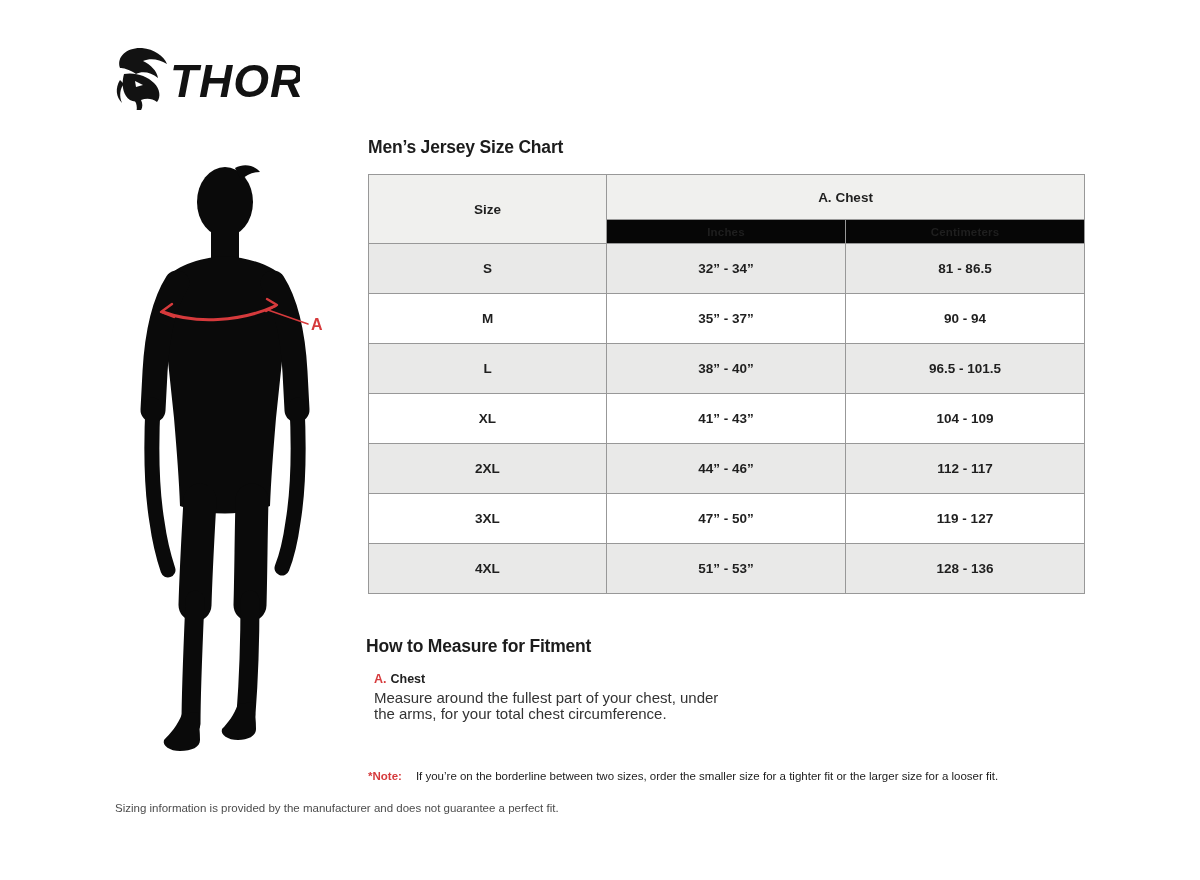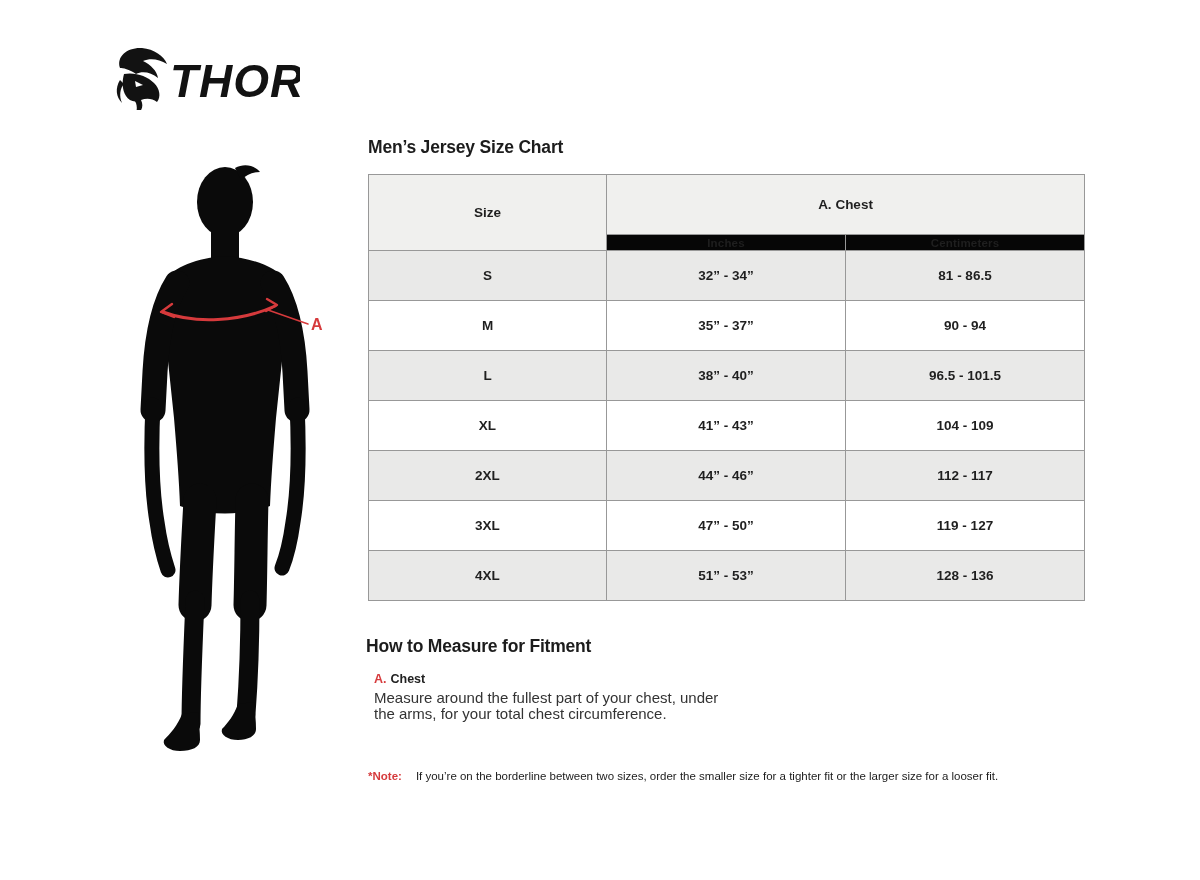--- a/index.html
+++ b/index.html
@@ -31,22 +31,22 @@
     border-collapse:collapse; table-layout:fixed;
   }
   .size-table th, .size-table td {
     border:1px solid #989898; text-align:center; vertical-align:middle;
     padding:0; color:#1f1f1f;
   }
   .col-size  { width:238px; }
   .col-in    { width:239px; }
   .col-cm    { width:239px; }
   .hdr-cell  { background:#f0f0ee; font-size:13.5px; font-weight:700; }
-  .row-group { height:60px; }
-  .row-bars  { height:16px; }
+  .row-group { height:45px; }
+  .row-bars  { height:24px; }
   .bar-cell  {
     background:#060606; color:#ffffff; font-size:11.5px; font-weight:700;
     letter-spacing:0.2px;
   }
   .bar-gap   { border-left:2px solid #ffffff; }
   .data-row  { height:50px; }
   .data-row.alt td { background:#e9e9e8; }
   .size-cell { font-size:13.5px; font-weight:700; color:#141414; }
   .val-cell  { font-size:13.5px; font-weight:700; color:#2d2d2d; }
 
@@ -173,13 +173,14 @@
     <span class="item-letter">A.</span><span>Chest</span>
   </div>
   <div class="item-desc">Measure around the fullest part of your chest, under the arms, for your total chest circumference.</div>
 </div>
 
 <div class="note">
   <span class="note-label">*Note:</span><span class="note-text">If you’re on the borderline between two sizes, order the smaller size for a tighter fit or the larger size for a looser fit.</span>
 </div>
 
 <div class="footer">
+  <div>Sizing information is provided by the manufacturer and does not guarantee a perfect fit.</div>
 </div>
 
 </body></html>

